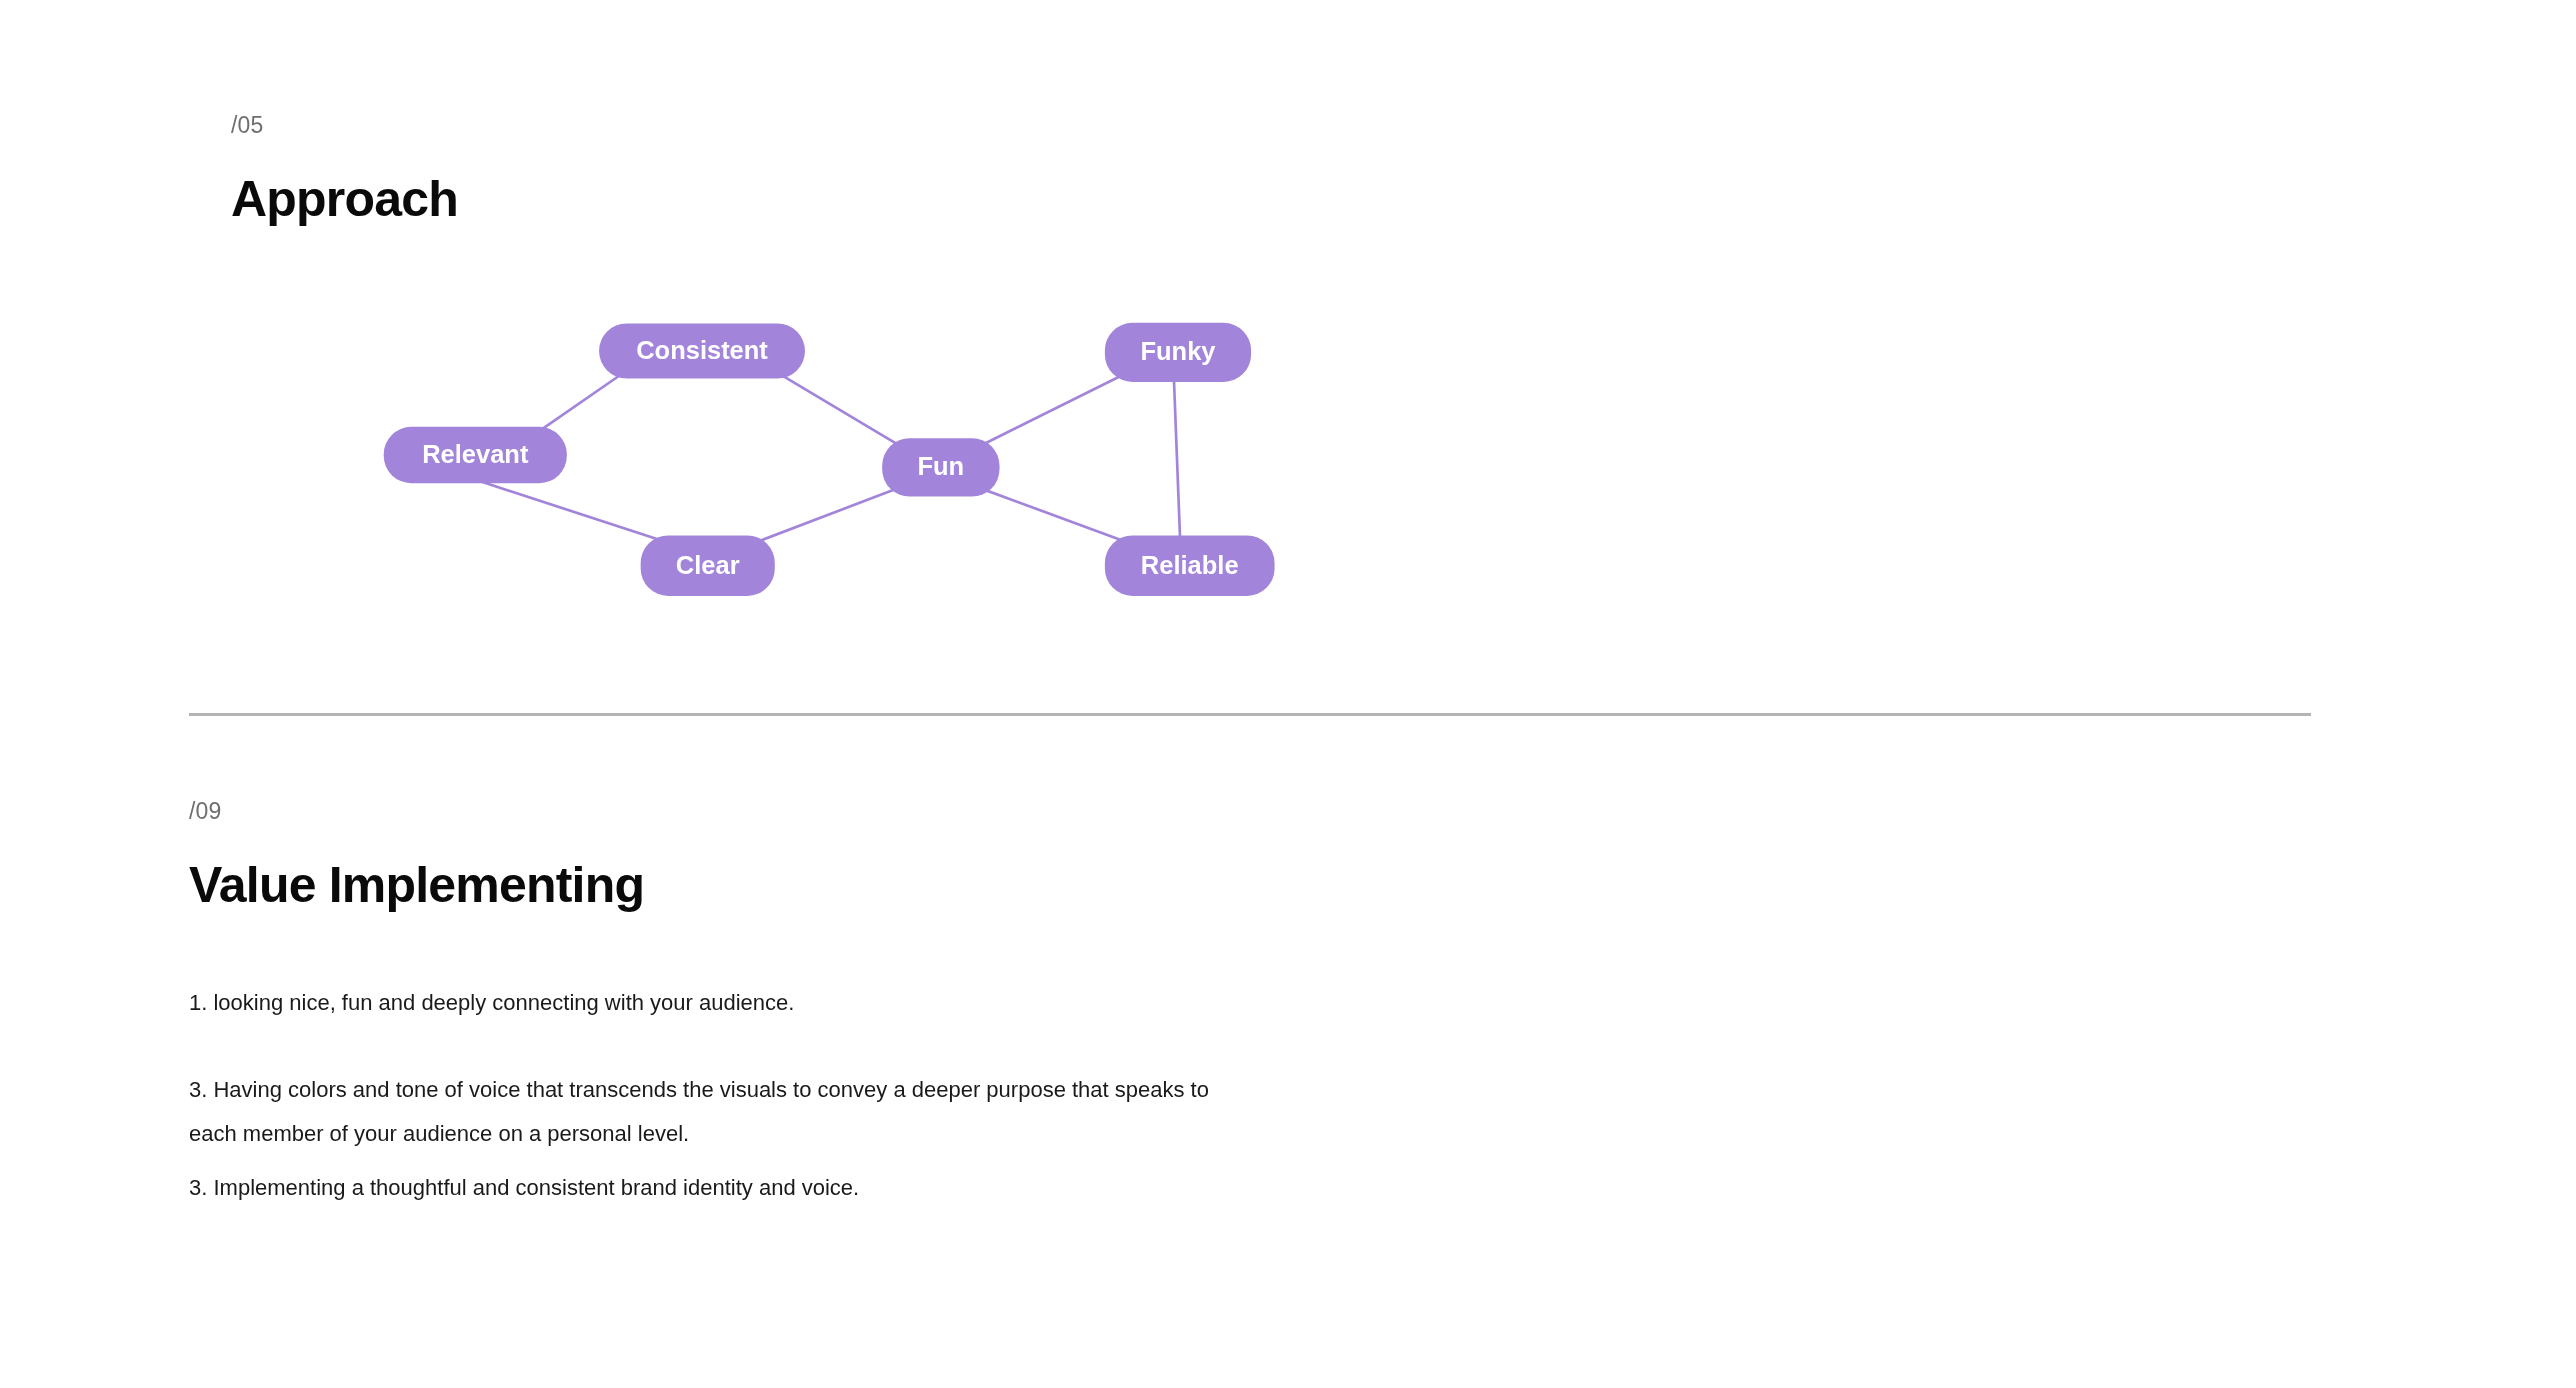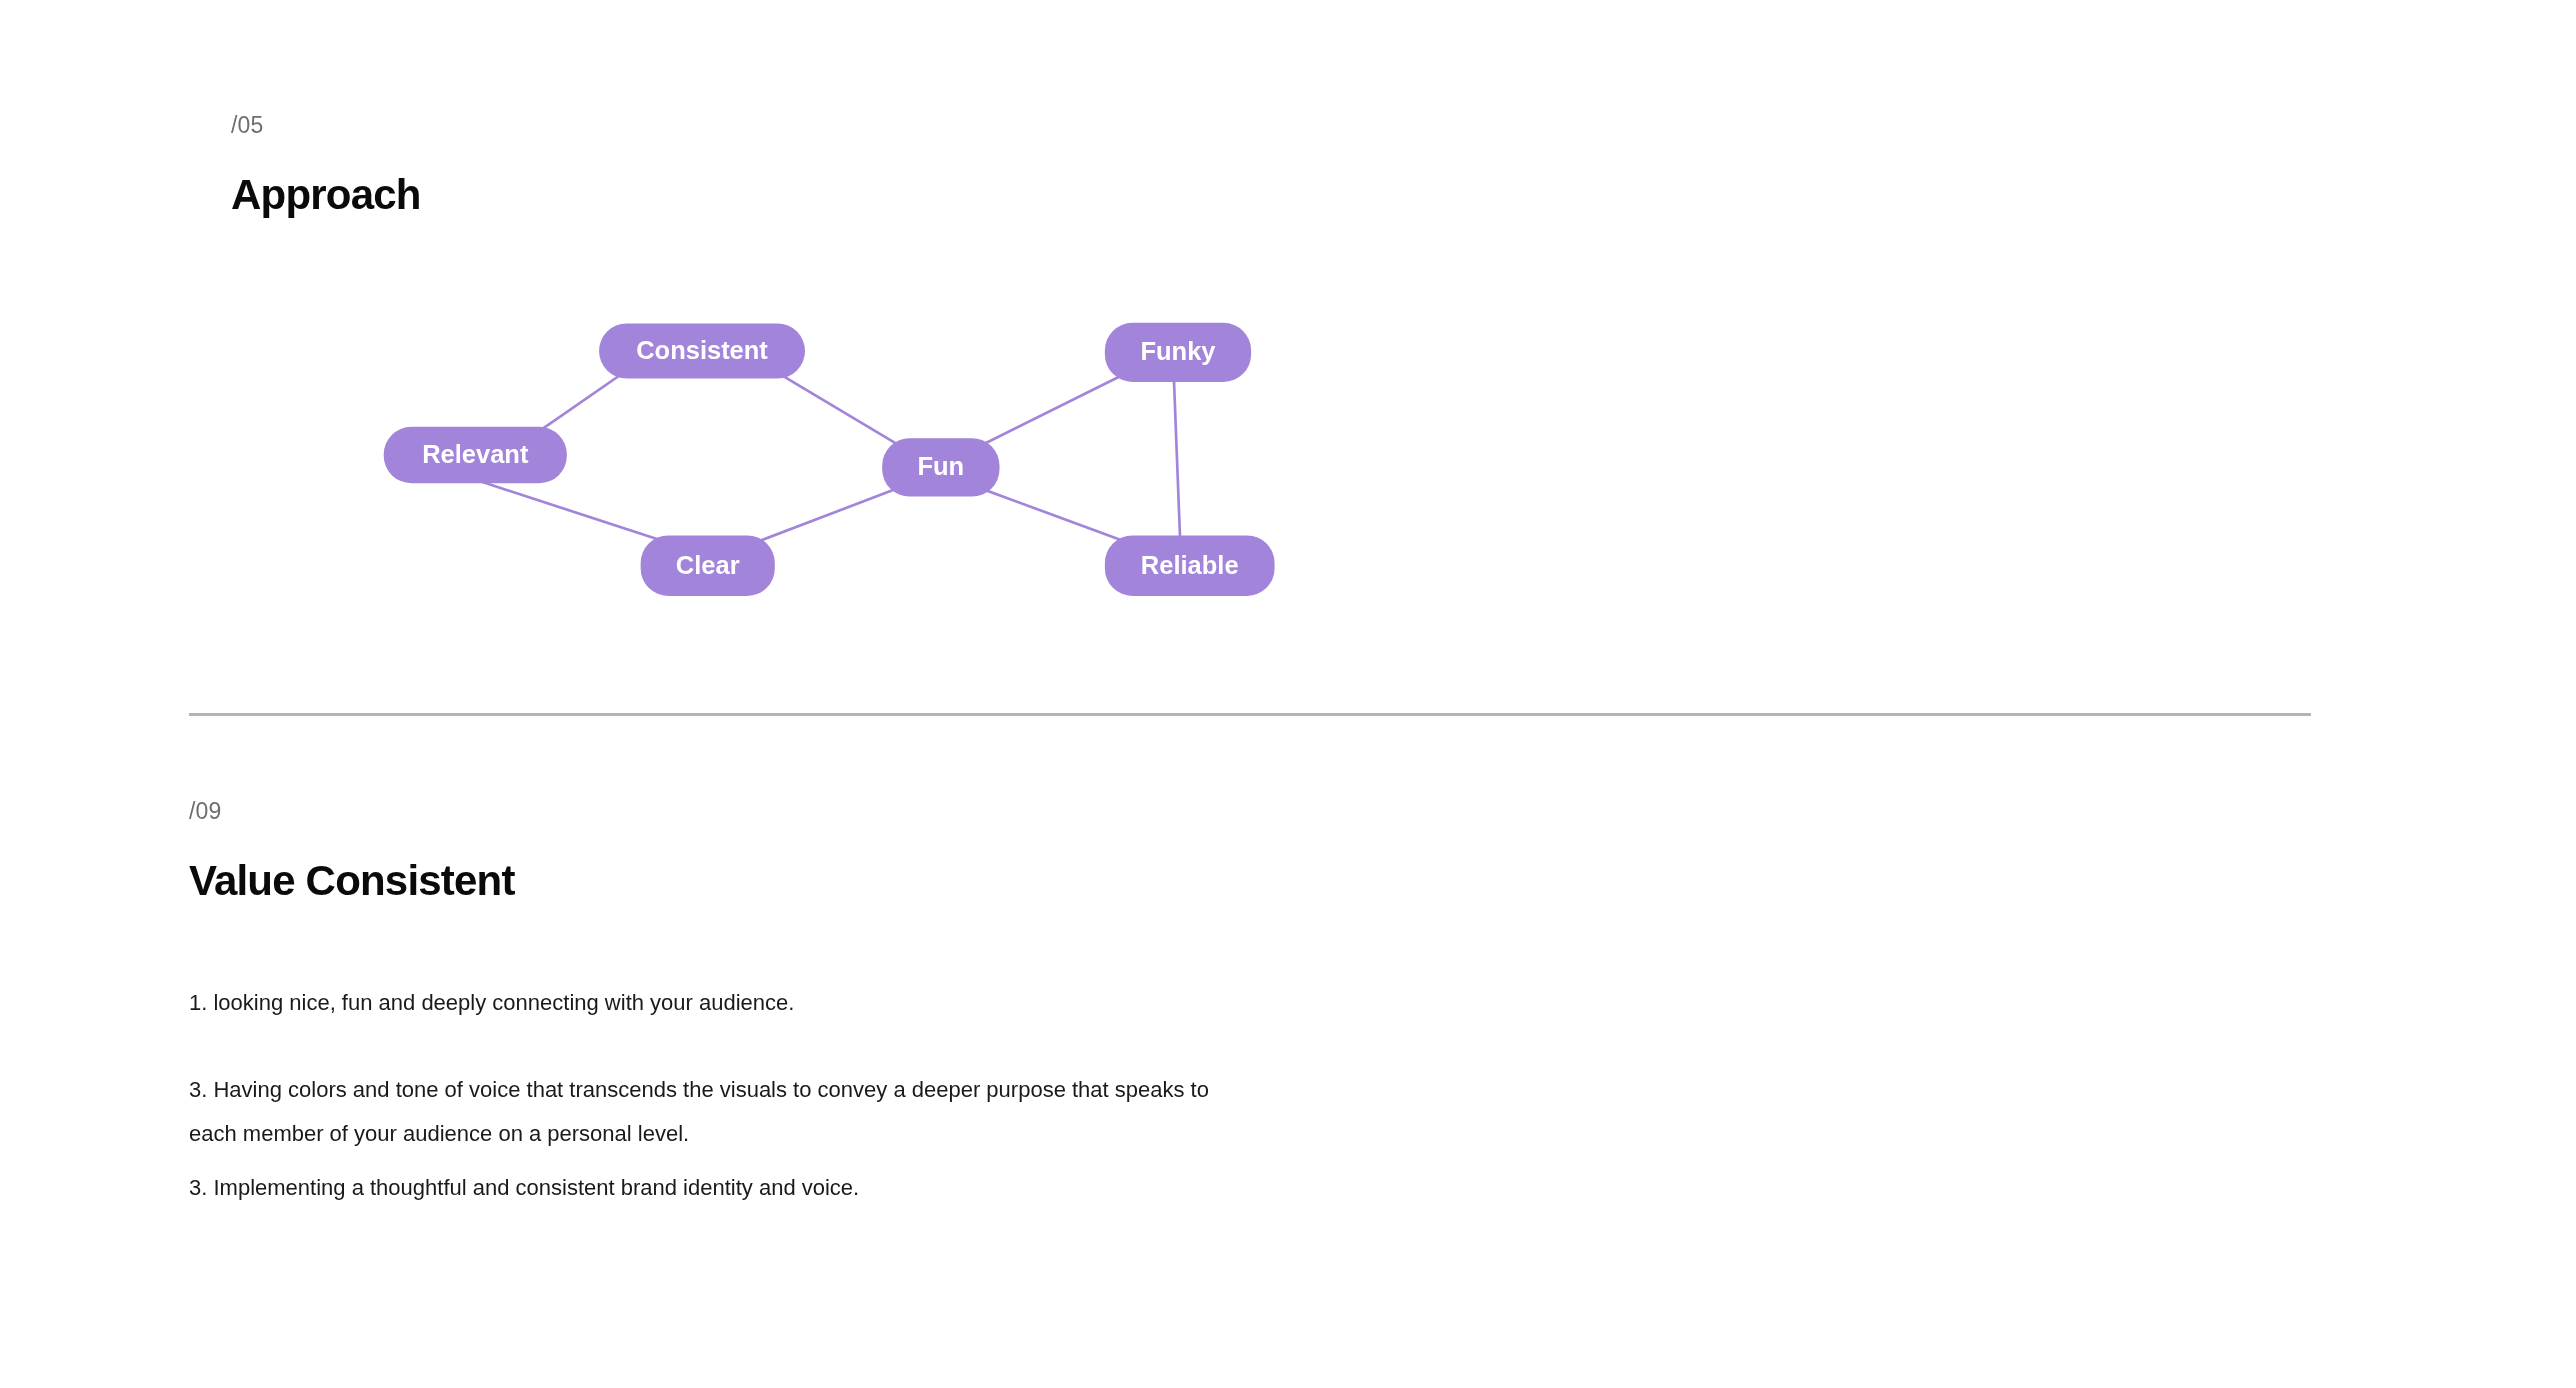--- a/index.html
+++ b/index.html
@@ -32,21 +32,21 @@
 
   .section-number {
     font-size: 23px;
     line-height: 1;
     font-weight: 400;
     color: #6f6f6f;
     letter-spacing: 0.1px;
   }
 
   .section-title {
-    font-size: 42px;
+    font-size: 50px;
     line-height: 1;
     font-weight: 700;
     color: #0a0a0a;
     letter-spacing: -0.8px;
     margin-top: 37px;
   }
 
   
   #divider {
     position: absolute;
@@ -147,21 +147,21 @@
             <text x="1773.5" y="845" font-size="38" fill="#ffffff" class="node-label">Reliable</text>
           </g>
         </g>
     </svg>
   </div>
 
   <div id="divider" style="background: rgb(180, 180, 180);"></div>
 
   <div class="section" id="section-value">
     <div class="section-number" style="color: rgb(111, 111, 111);">/09</div>
-    <div class="section-title" style="color: rgb(10, 10, 10);">Value Consistent</div>
+    <div class="section-title" style="color: rgb(10, 10, 10);">Value Implementing</div>
   </div>
 
   <div class="body-copy" id="para-1" style="color: rgb(26, 26, 26);">1. looking nice, fun and deeply connecting with your audience.</div>
   <div class="body-copy" id="para-2" style="color: rgb(26, 26, 26);">3. Having colors and tone of voice that transcends the visuals to convey a deeper purpose that speaks to each member of your audience on a personal level.</div>
   <div class="body-copy" id="para-3" style="color: rgb(26, 26, 26);">3. Implementing a thoughtful and consistent brand identity and voice.</div>
 
 </div>
 
 
 </body></html>

